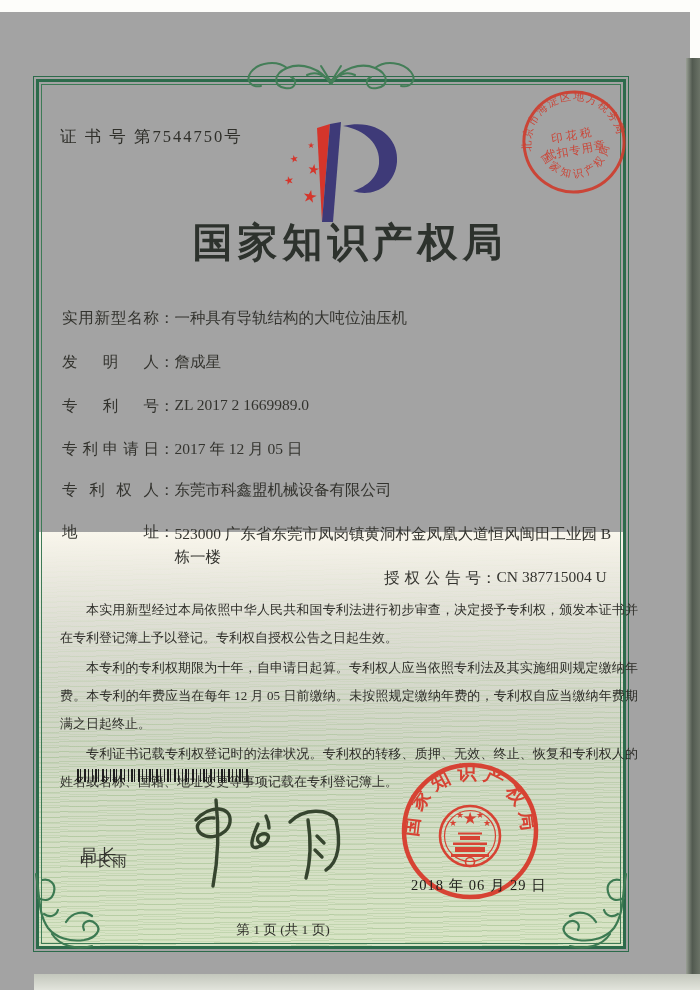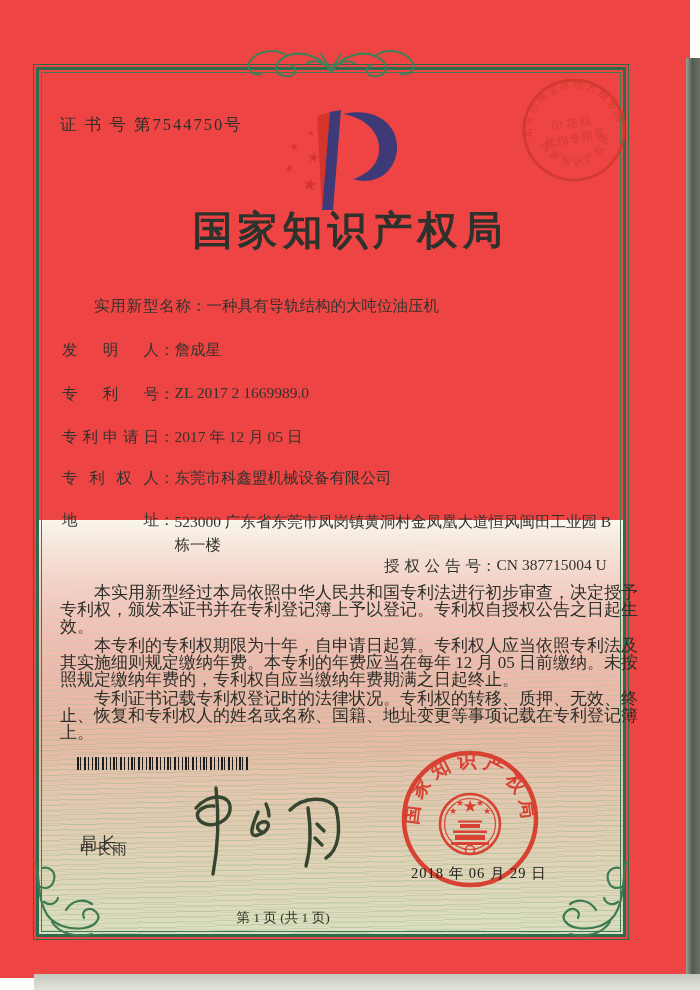--- a/index.html
+++ b/index.html
@@ -2,21 +2,21 @@
 <html><head>
 <meta charset="utf-8">
 <style>
   html,body{margin:0;padding:0;}
   body{
     width:700px;height:990px;position:relative;overflow:hidden;
     background:#fdfdfa;
     font-family:"Liberation Serif","DejaVu Serif",serif;
     color:#33332e;
   }
-  .page{position:absolute;left:0;top:0;width:690px;height:978px;background:#ef4444;font-family:Liberation Serif, serif;}
+  .page{position:absolute;left:0;top:12px;width:690px;height:978px;background:#a3a3a3;font-family:Liberation Serif, serif;}
   .scan-edge-right{position:absolute;right:0;top:58px;width:14px;height:932px;
     background:linear-gradient(90deg,#9aa095 0%,#525a50 45%,#6b7367 100%);}
   .scan-edge-bottom{position:absolute;left:34px;top:974px;width:666px;height:16px;
     background:linear-gradient(180deg,#c3c7bc 0%,#e2e4dc 100%);}
   
   .guilloche{position:absolute;left:37px;top:520px;width:589px;height:417px;z-index:0;
     background:
       linear-gradient(to bottom, rgba(249,246,236,1) 0%, rgba(249,246,236,0.55) 22%, rgba(249,246,236,0) 55%),
       repeating-linear-gradient(178.5deg, rgba(140,178,120,0.30) 0 1px, rgba(255,255,255,0) 1px 5px),
       repeating-linear-gradient(181.5deg, rgba(150,186,130,0.22) 0 1px, rgba(255,255,255,0) 1px 6px),
@@ -36,21 +36,21 @@
   .title{position:absolute;left:0;top:203px;width:700px;text-align:center;z-index:2;
     font-size:40px;font-weight:bold;letter-spacing:5px;color:#2d322d;}
   .fields{position:absolute;left:62px;top:296px;width:575px;z-index:2;font-size:15.5px;}
   .frow{position:absolute;left:0;white-space:nowrap;}
   .field-label{display:inline-block;width:97px;text-align:justify;text-align-last:justify;vertical-align:top;}
   .field-colon{display:inline-block;vertical-align:top;}
   .field-value{display:inline-block;vertical-align:top;white-space:normal;}
   .addr-value{width:455px;line-height:23px;}
   .grant-right{position:absolute;left:322px;top:0;white-space:nowrap;}
   .paras{position:absolute;left:60px;top:584px;width:578px;z-index:2;
-    font-size:17px;line-height:17px;text-align:justify;color:#2e2e29;}
+    font-size:13px;line-height:28px;text-align:justify;color:#2e2e29;}
   .paras p{margin:0 0 2px 0;text-indent:2em;}
   .barcode{position:absolute;left:77px;top:757px;width:173px;height:13px;z-index:2;
     background:
      repeating-linear-gradient(90deg,#1d1d1d 0 2px,rgba(0,0,0,0) 2px 3px,#1d1d1d 3px 4px,rgba(0,0,0,0) 4px 7px,#1d1d1d 7px 9px,rgba(0,0,0,0) 9px 11px,#1d1d1d 11px 12px,rgba(0,0,0,0) 12px 15px,#1d1d1d 15px 16px,rgba(0,0,0,0) 16px 18px);}
   .signer-title{position:absolute;left:80px;top:812px;font-size:17px;letter-spacing:3px;z-index:2;margin-top:20px;}
   .signer-name{position:absolute;left:80px;top:840px;font-size:15px;letter-spacing:1px;z-index:2;}
   .signature{position:absolute;left:178px;top:778px;z-index:2;}
   .seal{position:absolute;left:397px;top:746px;z-index:3;opacity:0.93;}
   .seal-date{position:absolute;left:411px;top:864px;z-index:4;font-size:14.5px;letter-spacing:1px;color:#20201c;}
   .tax-stamp{position:absolute;left:518px;top:74px;z-index:3;opacity:0.9;transform:rotate(-10deg);}
@@ -111,21 +111,21 @@
       <text x="36" y="84" font-size="17" text-anchor="middle" transform="rotate(10 36 84)">★</text>
     </g>
     <polygon points="44,10 57,6 49,104" fill="#d5352b"></polygon>
     <polygon points="57,6 68,4 60,104 49,104" fill="#3e3a78"></polygon>
     <path fill="#3e3a78" d="M 70 8 C 104 0 126 20 124 44 C 122 68 100 80 80 73 C 90 70 104 62 106 46 C 108 26 92 12 70 8 Z"></path>
   </svg>
 
   <div class="title">国家知识产权局</div>
 
   <div class="fields">
-    <div class="frow" style="top:0;margin-left:32px;">
+    <div class="frow" style="top:0;">
       <span class="field-label">实用新型名称</span><span class="field-colon">：</span><span class="field-value">一种具有导轨结构的大吨位油压机</span>
     </div>
     <div class="frow" style="top:44px;">
       <span class="field-label">发明人</span><span class="field-colon">：</span><span class="field-value">詹成星</span>
     </div>
     <div class="frow" style="top:88px;">
       <span class="field-label">专利号</span><span class="field-colon">：</span><span class="field-value">ZL 2017 2 1669989.0</span>
     </div>
     <div class="frow" style="top:131px;">
       <span class="field-label">专利申请日</span><span class="field-colon">：</span><span class="field-value">2017 年 12 月 05 日</span>

